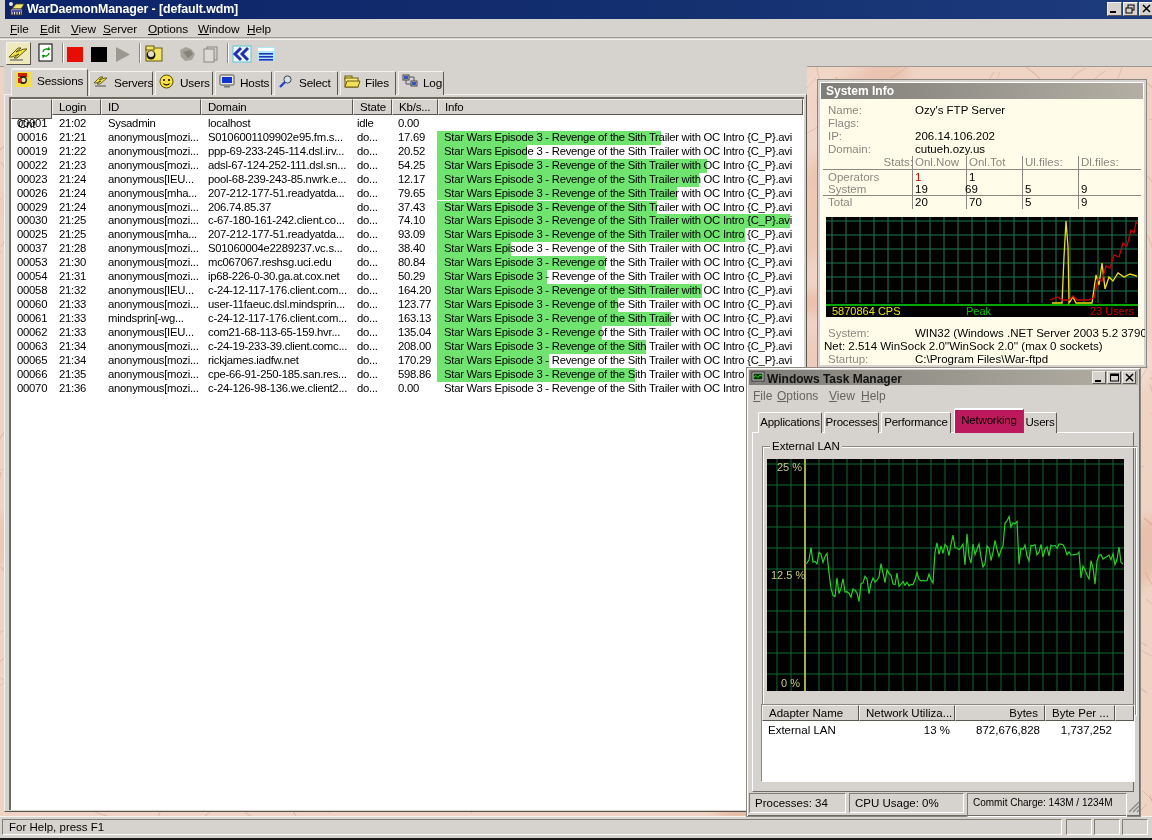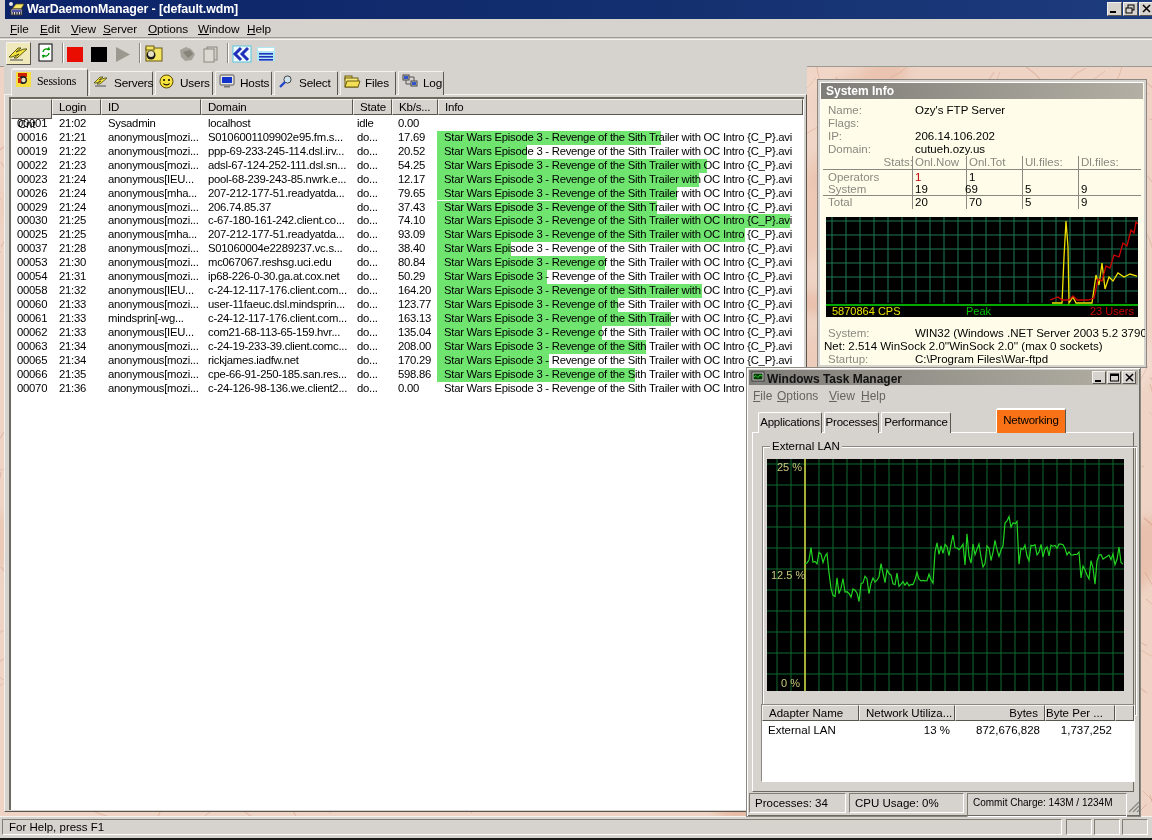--- a/index.html
+++ b/index.html
@@ -319,21 +319,21 @@
 <div class="abs" style="left:4px;top:66px;width:803px;height:30px;background:#d6d3ce;"></div>
 <div class="abs" style="left:4px;top:94px;width:803px;height:718px;background:#d6d3ce;border-top:1px solid #f4f2ee;border-left:1px solid #f4f2ee;border-right:1px solid #58564f;border-bottom:1px solid #58564f;"></div>
 <div class="abs" style="left:11px;top:68px;width:77px;height:28px;background:#d6d3ce;border-top:2px solid #f4f2ee;border-left:1px solid #f4f2ee;border-right:1px solid #58564f;border-radius:3px 3px 0 0;z-index:5;"></div>
 <div class="abs" style="left:16px;top:72px;width:16px;height:16px;z-index:6;"><svg width="15" height="15" viewBox="0 0 15 15">
       <rect width="15" height="15" fill="#f6df3f"></rect>
       <rect x="2" y="1" width="9" height="4" fill="#cc2200"></rect>
       <circle cx="7" cy="8" r="4" fill="#222"></circle>
       <rect x="2" y="6" width="3" height="5" fill="#cc2200"></rect>
       <circle cx="7.5" cy="8" r="2.2" fill="#e8e0c0"></circle>
     </svg></div>
-<div class="abs" style="left:37px;top:74px;width:53px;height:14px;font-size:11.8px;letter-spacing:-0.2px;z-index:6;font-family:Liberation Serif, serif;">Sessions</div>
+<div class="abs" style="left:37px;top:74px;width:53px;height:14px;font-size:11.8px;letter-spacing:-0.2px;z-index:6;">Sessions</div>
 <div class="abs" style="left:89px;top:71px;width:64px;height:24px;background:#d6d3ce;border-top:1px solid #f4f2ee;border-left:1px solid #f4f2ee;border-right:1px solid #58564f;border-radius:2px 2px 0 0;"></div>
 <div class="abs" style="left:93px;top:74px;width:16px;height:16px;"><svg width="16" height="14" viewBox="0 0 16 14">
       <polygon points="1,9 7,3 10,3 6,6 12,4 14,4 7,10 4,10 8,7 3,9" fill="#f5e33a" stroke="#4a4a10" stroke-width="0.8"></polygon>
       <path d="M2 12 h11" stroke="#666" stroke-width="1.2"></path>
     </svg></div>
 <div class="abs" style="left:114px;top:76px;width:42px;height:14px;font-size:11.8px;letter-spacing:-0.2px;">Servers</div>
 <div class="abs" style="left:155px;top:71px;width:58px;height:24px;background:#d6d3ce;border-top:1px solid #f4f2ee;border-left:1px solid #f4f2ee;border-right:1px solid #58564f;border-radius:2px 2px 0 0;"></div>
 <div class="abs" style="left:159px;top:74px;width:16px;height:16px;"><svg width="15" height="15" viewBox="0 0 15 15">
       <circle cx="7.5" cy="7.5" r="6.5" fill="#f8e23c" stroke="#5a4a00"></circle>
       <circle cx="5" cy="6" r="1" fill="#000"></circle>
@@ -661,21 +661,21 @@
 <div class="abs raised" style="left:1122px;top:371px;width:14px;height:13px;background:#d6d3ce;z-index:22;"><svg width="13" height="12">
       <path d="M3 2 L10 9 M10 2 L3 9" stroke="#000" stroke-width="1.5" fill="none"></path>
     </svg></div>
 <div class="abs" style="left:753px;top:389px;width:50px;height:13px;color:#66645e;font-size:12px;z-index:21;"><span class="u">F</span>ile</div>
 <div class="abs" style="left:777px;top:389px;width:50px;height:13px;color:#66645e;font-size:12px;z-index:21;"><span class="u">O</span>ptions</div>
 <div class="abs" style="left:829px;top:389px;width:50px;height:13px;color:#66645e;font-size:12px;z-index:21;"><span class="u">V</span>iew</div>
 <div class="abs" style="left:861px;top:389px;width:50px;height:13px;color:#66645e;font-size:12px;z-index:21;"><span class="u">H</span>elp</div>
 <div class="abs" style="left:758px;top:412px;width:64px;height:21px;background:#d6d3ce;border-top:1px solid #fff;border-left:1px solid #fff;border-right:1px solid #58564f;border-radius:2px 2px 0 0;z-index:23;font-size:11.5px;letter-spacing:-0.2px;text-align:center;padding-top:3px;white-space:nowrap;">Applications</div>
 <div class="abs" style="left:824px;top:412px;width:55px;height:21px;background:#d6d3ce;border-top:1px solid #fff;border-left:1px solid #fff;border-right:1px solid #58564f;border-radius:2px 2px 0 0;z-index:23;font-size:11.5px;letter-spacing:-0.2px;text-align:center;padding-top:3px;white-space:nowrap;">Processes</div>
 <div class="abs" style="left:881px;top:412px;width:70px;height:21px;background:#d6d3ce;border-top:1px solid #fff;border-left:1px solid #fff;border-right:1px solid #58564f;border-radius:2px 2px 0 0;z-index:23;font-size:11.5px;letter-spacing:-0.2px;text-align:center;padding-top:3px;white-space:nowrap;">Performance</div>
-<div class="abs" style="left:954px;top:408px;width:70px;height:25px;background:#f97316;border-top:2px solid #fff;border-left:1px solid #fff;border-right:1px solid #58564f;border-radius:2px 2px 0 0;z-index:24;font-size:11.5px;letter-spacing:-0.2px;text-align:center;padding-top:4px;white-space:nowrap;margin-left:42px;">Networking</div>
+<div class="abs" style="left:954px;top:408px;width:70px;height:25px;background:#be185d;border-top:2px solid #fff;border-left:1px solid #fff;border-right:1px solid #58564f;border-radius:2px 2px 0 0;z-index:24;font-size:11.5px;letter-spacing:-0.2px;text-align:center;padding-top:4px;white-space:nowrap;">Networking</div>
 <div class="abs" style="left:1023px;top:412px;width:34px;height:21px;background:#d6d3ce;border-top:1px solid #fff;border-left:1px solid #fff;border-right:1px solid #58564f;border-radius:2px 2px 0 0;z-index:23;font-size:11.5px;letter-spacing:-0.2px;text-align:center;padding-top:3px;white-space:nowrap;">Users</div>
 <div class="abs" style="left:752px;top:432px;width:382px;height:360px;border-top:1px solid #fff;border-left:1px solid #fff;border-right:1px solid #6b6960;border-bottom:1px solid #6b6960;z-index:21;"></div>
 <div class="abs" style="left:762px;top:446px;width:375px;height:270px;box-shadow:inset 1px 1px 0 #8a8880, inset 2px 2px 0 #fff, inset -1px -1px 0 #fff, inset -2px -2px 0 #8a8880;z-index:21;"></div>
 <div class="abs" style="left:770px;top:440px;width:72px;height:13px;background:#d6d3ce;font-size:11.5px;padding-left:2px;z-index:22;">External LAN</div>
 <svg class="abs" style="left:767px;top:459px;z-index:22" width="357" height="232">
     <rect width="357" height="232" fill="#000"></rect>
     <g stroke="#0f6b2f" stroke-width="1">
       <line x1="10" y1="0" x2="10" y2="232"></line>
       <line x1="24" y1="0" x2="24" y2="232"></line>
       <line x1="38" y1="0" x2="38" y2="232"></line>
@@ -716,21 +716,21 @@
     <line x1="38" y1="0" x2="38" y2="232" stroke="#d8d840" stroke-width="1.5"></line>
     <polyline points="38,104.8 40,104.1 42,100.7 44,88.7 46,103.2 48,102.4 50,104.8 52,93.3 54,95.0 56,103.6 58,97.5 60,94.4 62,113.9 64,129.4 66,136.3 68,137.5 70,118.9 72,134.6 74,129.2 76,119.5 78,133.0 80,132.7 82,134.5 84,138.1 86,130.0 88,131.3 90,134.0 92,142.5 94,124.8 96,123.8 98,117.2 100,119.8 102,134.7 104,124.4 106,119.0 108,123.0 110,121.2 112,117.9 114,104.6 116,114.2 118,123.6 120,110.9 122,114.5 124,116.2 126,124.9 128,125.7 130,114.2 132,127.5 134,125.2 136,122.6 138,126.2 140,123.3 142,126.8 144,125.3 146,125.5 148,120.8 150,113.7 152,120.2 154,121.9 156,121.4 158,121.9 160,121.7 162,115.2 164,120.7 166,124.1 168,93.2 170,83.9 172,95.3 174,86.8 176,94.4 178,85.5 180,87.5 182,96.6 184,85.7 186,76.0 188,88.8 190,89.0 192,90.6 194,88.4 196,85.1 198,106.0 200,74.7 202,97.3 204,104.1 206,85.0 208,95.6 210,90.0 212,85.0 214,97.9 216,108.1 218,104.5 220,87.0 222,89.2 224,101.5 226,93.3 228,81.3 230,90.6 232,97.4 234,91.1 236,87.1 238,64.1 240,61.9 242,57.5 244,68.0 246,63.8 248,64.8 250,62.4 252,105.2 254,89.3 256,90.5 258,86.0 260,97.0 262,101.7 264,86.3 266,86.8 268,85.7 270,95.8 272,93.2 274,85.3 276,97.8 278,90.3 280,87.9 282,96.9 284,86.1 286,87.2 288,86.5 290,89.4 292,85.2 294,85.2 296,85.8 298,89.4 300,95.9 302,92.9 304,96.0 306,95.9 308,95.4 310,95.5 312,93.0 314,118.9 316,107.1 318,111.1 320,116.0 322,119.9 324,101.6 326,108.9 328,125.3 330,102.1 332,96.0 334,95.6 336,100.0 338,98.7 340,97.5 342,96.1 344,100.7 346,94.9 348,105.8 350,100.3 352,88.0 354,103.5 356,105.1" fill="none" stroke="#21d321" stroke-width="1.2"></polyline>
     <text x="10" y="12" fill="#c8c87c" font-size="11" font-family="Liberation Sans">25 %</text>
     <text x="4" y="120" fill="#c8c87c" font-size="11" font-family="Liberation Sans">12.5 %</text>
     <text x="14" y="228" fill="#c8c87c" font-size="11" font-family="Liberation Sans">0 %</text>
   </svg>
 <div class="abs" style="left:761px;top:704px;width:374px;height:78px;background:#fff;border:1px solid;border-color:#8a8880 #fff #fff #8a8880;z-index:21;"></div>
 <div class="abs" style="left:762px;top:705px;width:97px;height:16px;background:#d6d3ce;border-top:1px solid #f4f2ee;border-left:1px solid #f4f2ee;border-right:1px solid #58564f;border-bottom:1px solid #58564f;font-size:11.5px;padding-left:6px;padding-top:1px;z-index:22;">Adapter Name</div>
 <div class="abs" style="left:859px;top:705px;width:96px;height:16px;background:#d6d3ce;border-top:1px solid #f4f2ee;border-left:1px solid #f4f2ee;border-right:1px solid #58564f;border-bottom:1px solid #58564f;font-size:11.5px;padding-left:6px;padding-top:1px;z-index:22;">Network Utiliza...</div>
 <div class="abs" style="left:955px;top:705px;width:90px;height:16px;background:#d6d3ce;border-top:1px solid #f4f2ee;border-left:1px solid #f4f2ee;border-right:1px solid #58564f;border-bottom:1px solid #58564f;font-size:11.5px;text-align:right;padding-right:6px;padding-top:1px;z-index:22;">Bytes</div>
-<div class="abs" style="left:1045px;top:705px;width:70px;height:16px;background:#d6d3ce;border-top:1px solid #f4f2ee;border-left:1px solid #f4f2ee;border-right:1px solid #58564f;border-bottom:1px solid #58564f;font-size:11.5px;padding-top:1px;z-index:22;">Byte Per ...</div>
+<div class="abs" style="left:1045px;top:705px;width:70px;height:16px;background:#d6d3ce;border-top:1px solid #f4f2ee;border-left:1px solid #f4f2ee;border-right:1px solid #58564f;border-bottom:1px solid #58564f;font-size:11.5px;padding-left:6px;padding-top:1px;z-index:22;">Byte Per ...</div>
 <div class="abs" style="left:1115px;top:705px;width:19px;height:16px;background:#d6d3ce;border-top:1px solid #f4f2ee;border-left:1px solid #f4f2ee;border-right:1px solid #58564f;border-bottom:1px solid #58564f;font-size:11.5px;padding-left:6px;padding-top:1px;z-index:22;"></div>
 <div class="abs" style="left:768px;top:724px;width:100px;height:13px;font-size:11.5px;z-index:22;">External LAN</div>
 <div class="abs" style="left:880px;top:724px;width:70px;height:13px;font-size:11.5px;text-align:right;z-index:22;">13 %</div>
 <div class="abs" style="left:955px;top:724px;width:85px;height:13px;font-size:11.5px;text-align:right;z-index:22;">872,676,828</div>
 <div class="abs" style="left:1040px;top:724px;width:72px;height:13px;font-size:11.5px;text-align:right;z-index:22;">1,737,252</div>
 <div class="abs" style="left:749px;top:793px;width:97px;height:20px;border:1px solid;border-color:#807d75 #fff #fff #807d75;font-size:11.5px;padding:3px 0 0 5px;z-index:21;">Processes: 34</div>
 <div class="abs" style="left:849px;top:793px;width:115px;height:20px;border:1px solid;border-color:#807d75 #fff #fff #807d75;font-size:11.5px;padding:3px 0 0 5px;z-index:21;">CPU Usage: 0%</div>
 <div class="abs" style="left:967px;top:793px;width:160px;height:24px;border:1px solid;border-color:#807d75 #fff #fff #807d75;font-size:10px;padding:3px 0 0 5px;z-index:21;white-space:nowrap;overflow:hidden;">Commit Charge: 143M / 1234M</div>
 <svg class="abs" style="left:1128px;top:801px;z-index:22" width="12" height="12">
     <g stroke="#8a8880" stroke-width="1.3">

